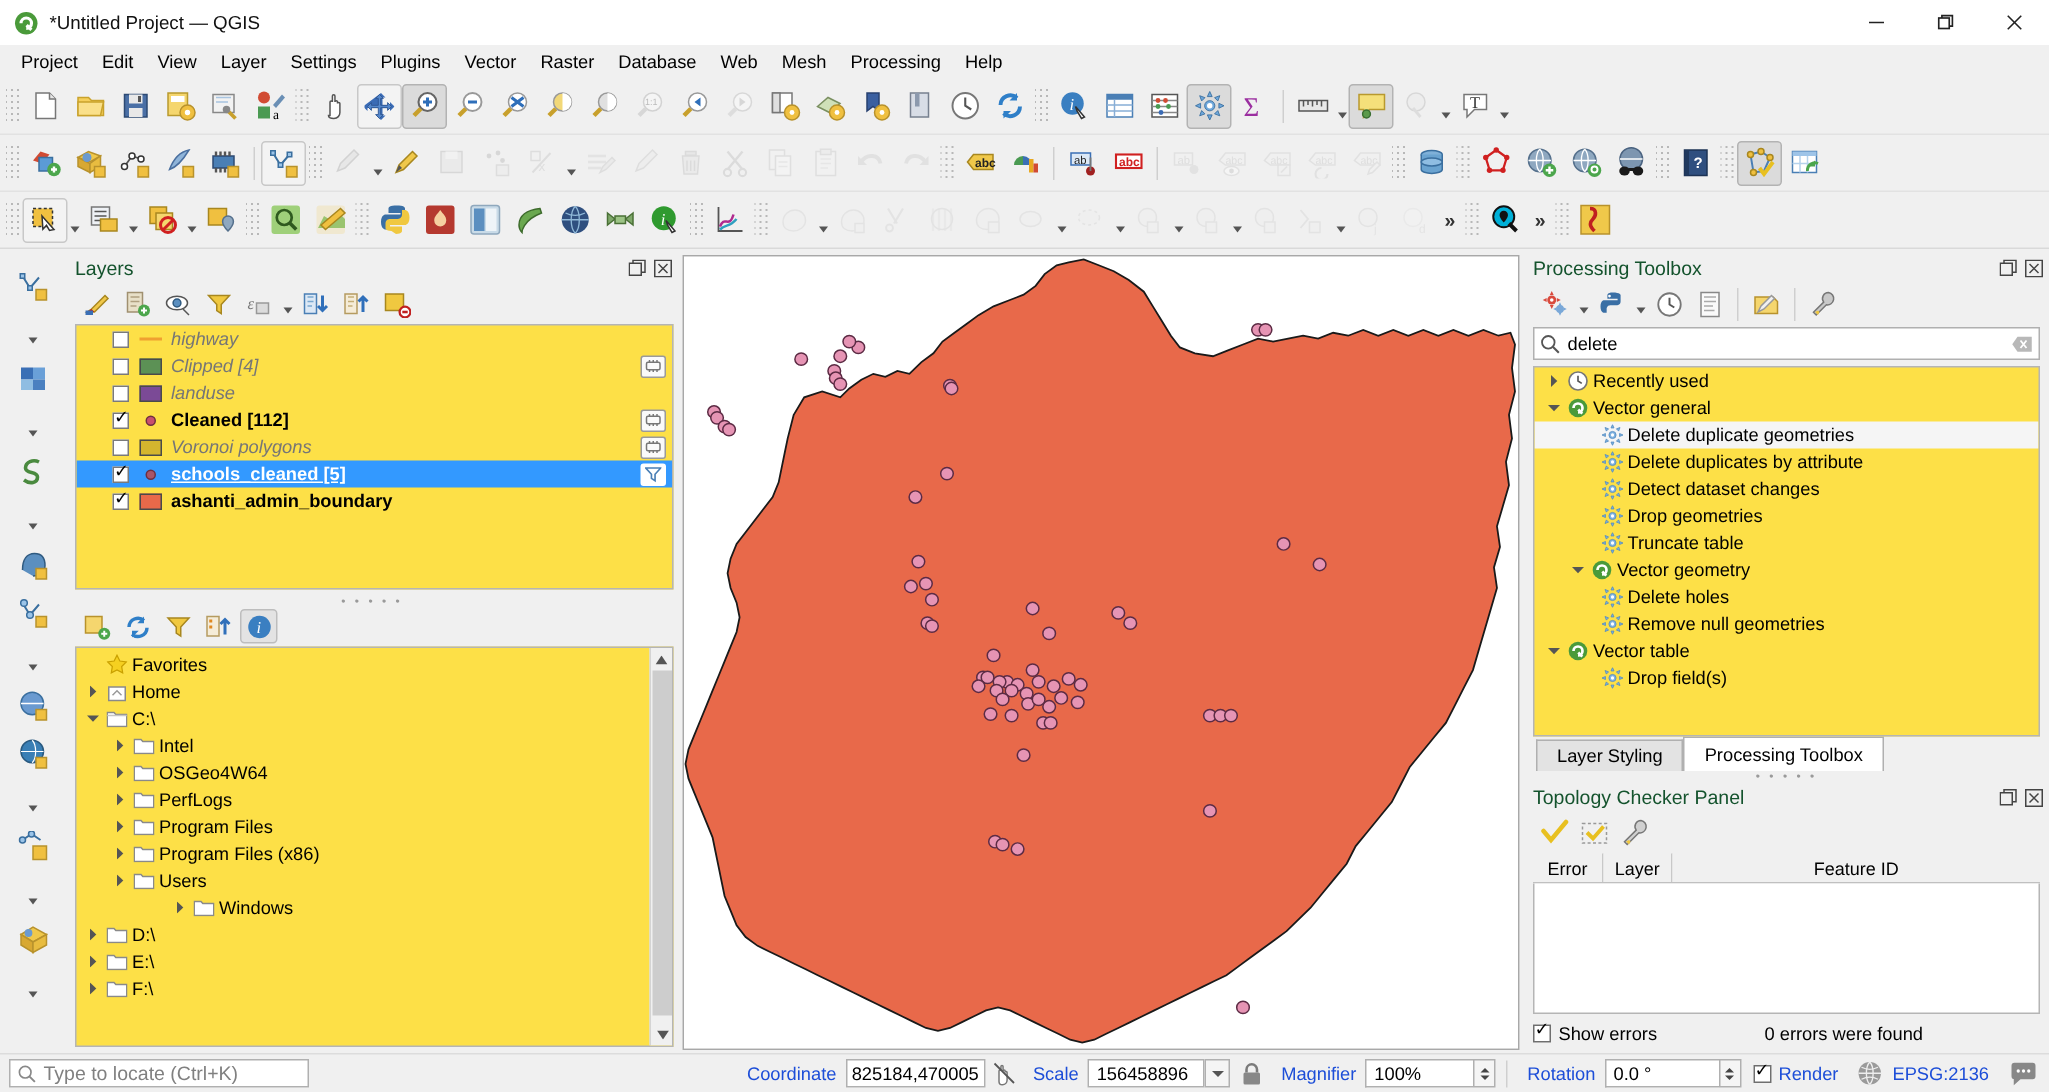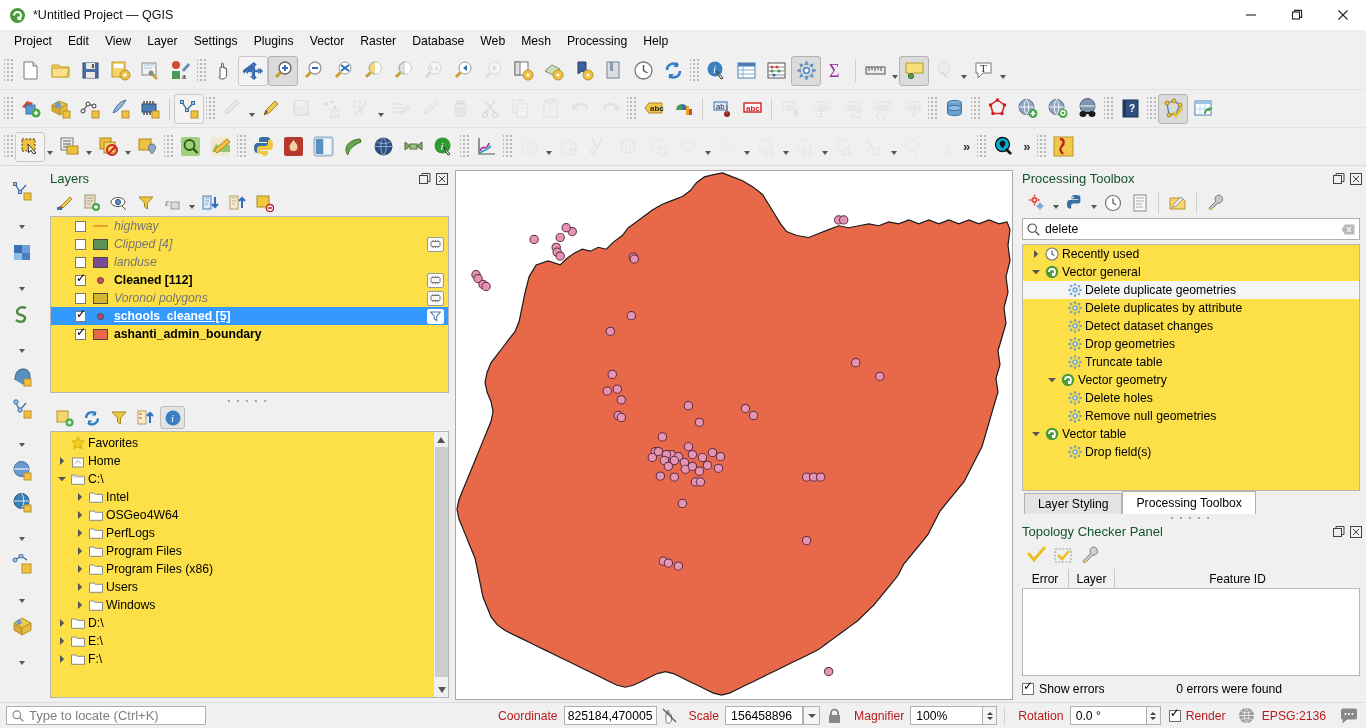--- a/index.html
+++ b/index.html
@@ -117,21 +117,21 @@
   .tc-head { height: 20px; display: flex; align-items: stretch; background: #f0f0f0; border-bottom: 1px solid #c0c0c0;}
   .tc-cell { display: flex; align-items: center; justify-content: center; font-size: 12px;
              border-right: 1px solid #c8c8c8; background: #f0f0f0; }
 
   
   .statusbar { height: 26px; display: flex; align-items: center; background: #f0f0f0; flex: 0 0 26px;
                border-top: 1px solid #dcdcdc; }
   .locate { width: 200px; height: 19px; margin-left: 6px; background: #fff; border: 1px solid #b0b0b0;
             display: flex; align-items: center; padding: 0 5px; gap: 5px; }
   .locate span { color: #808080; font-size: 13px; }
-  .sb-label { font-size: 12.2px; color: #b91c1c; margin: 0 6px; white-space: nowrap; }
+  .sb-label { font-size: 12.2px; color: #1d4ed8; margin: 0 6px; white-space: nowrap; }
   .sb-field { height: 19px; background: #fff; border: 1px solid #b0b0b0; display: flex; align-items: center;
               padding: 0 5px; font-size: 12.2px; }
   .sb-btn { width: 17px; height: 19px; border: 1px solid #b0b0b0; background: #f5f5f5;
             display: flex; align-items: center; justify-content: center; }
   .spin { width: 15px; height: 19px; border: 1px solid #b0b0b0; background: #f5f5f5;
           display: flex; flex-direction: column; align-items: center; justify-content: center; }
   .spin i { border-left: 3px solid transparent; border-right: 3px solid transparent; display: block; }
   .spin .up { border-bottom: 3.5px solid #444; margin-bottom: 2px; }
   .spin .dn { border-top: 3.5px solid #444; }
   .sb-sep { width: 1px; height: 18px; background: #cfcfcf; margin: 0 7px; }
@@ -1280,21 +1280,21 @@
                         <path d="M1 0l4.2 4L1 8z" fill="#555"></path>
                       </svg>
                     </div>
                     <div class="br-ico">
                       <svg width="14" height="12" viewBox="0 0 14 12">
                         <path d="M0.5 2h4.5l1.2 1.3h7.3v8H0.5z" fill="#fff" stroke="#8a8a8a"></path>
                       </svg>
                     </div>
                     <span>Users</span>
                   </div>
-                  <div class="br-row" style="padding-left: 22px;">
+                  <div class="br-row" style="padding-left: 22px; margin-left: 40px;">
                     <div class="br-arrow">
                       <svg width="6" height="8" viewBox="0 0 6 8">
                         <path d="M1 0l4.2 4L1 8z" fill="#555"></path>
                       </svg>
                     </div>
                     <div class="br-ico">
                       <svg width="14" height="12" viewBox="0 0 14 12">
                         <path d="M0.5 2h4.5l1.2 1.3h7.3v8H0.5z" fill="#fff" stroke="#8a8a8a"></path>
                       </svg>
                     </div>

